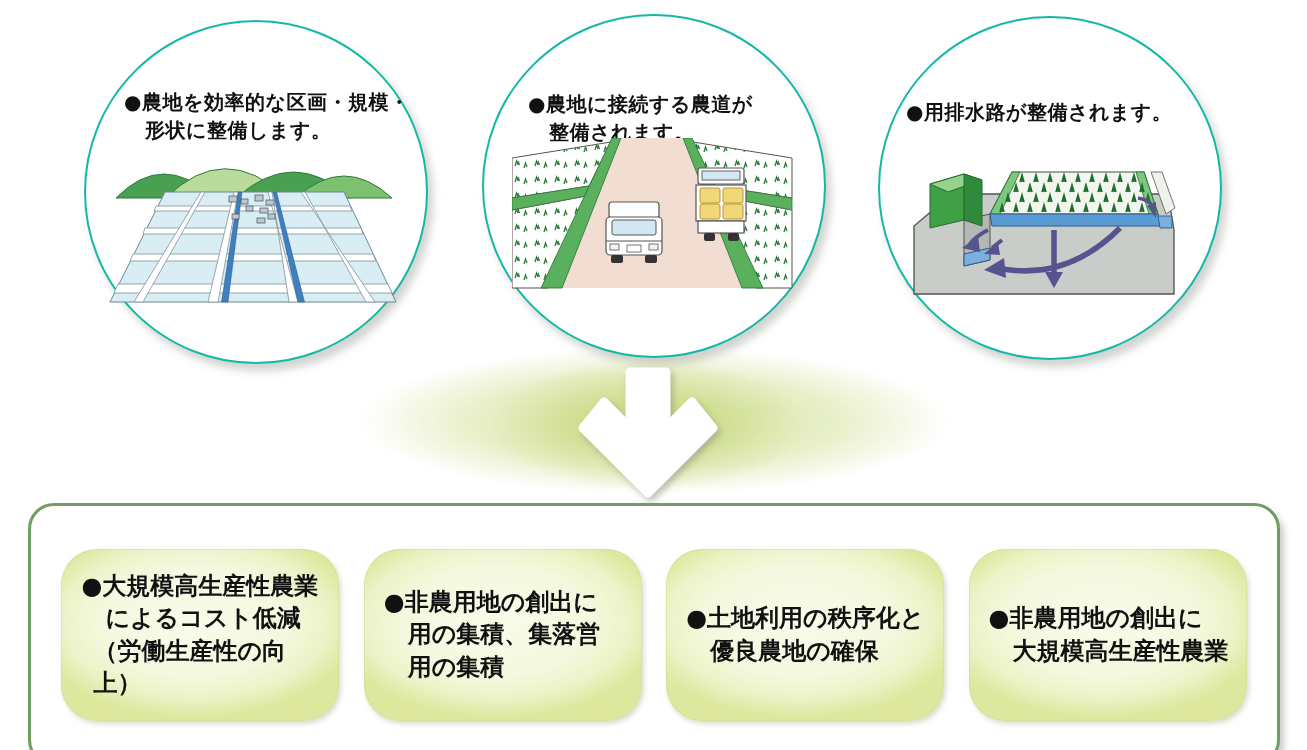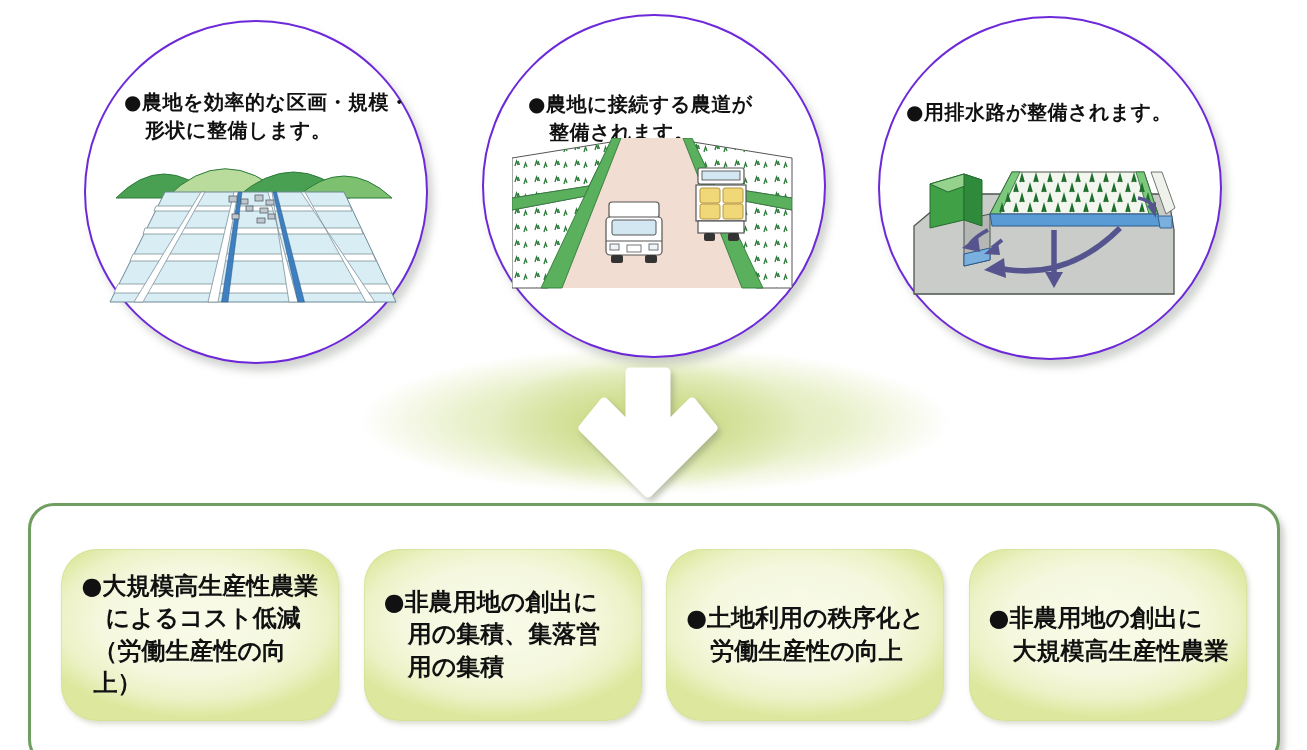--- a/index.html
+++ b/index.html
@@ -6,21 +6,21 @@
   .stage {
     position:relative; width:1307px; height:750px; background:#ffffff;
     overflow:hidden;
     font-family:"DejaVu Sans","Liberation Sans",sans-serif;
     color:#111;
   }
 
   
   .circle {
     position:absolute; width:340px; height:340px; border-radius:50%;
-    background:#ffffff; border:2px solid #6d28d9;
+    background:#ffffff; border:2px solid #14b8a6;
     box-shadow:5px 7px 9px rgba(150,158,148,.45);
   }
   #c1{ left:84px;  top:20px; }
   #c2{ left:482px; top:14px; }
   #c3{ left:878px; top:16px; }
 
   .cap {
     position:absolute; left:38px; right:10px;
     font-size:20px; font-weight:bold; line-height:1.42; letter-spacing:.5px;
   }
@@ -286,21 +286,21 @@
       <div class="cont">によるコスト低減</div>
       <div class="paren">（労働生産性の向上）</div>
     </div>
     <div class="card">
       <div>●非農用地の創出に</div>
       <div class="cont">用の集積、集落営</div>
       <div class="cont">用の集積</div>
     </div>
     <div class="card">
       <div>●土地利用の秩序化と</div>
-      <div class="cont">労働生産性の向上</div>
+      <div class="cont">優良農地の確保</div>
     </div>
     <div class="card">
       <div>●非農用地の創出に</div>
       <div class="cont">大規模高生産性農業</div>
     </div>
   </div>
 
 </div>
 
 </body></html>

